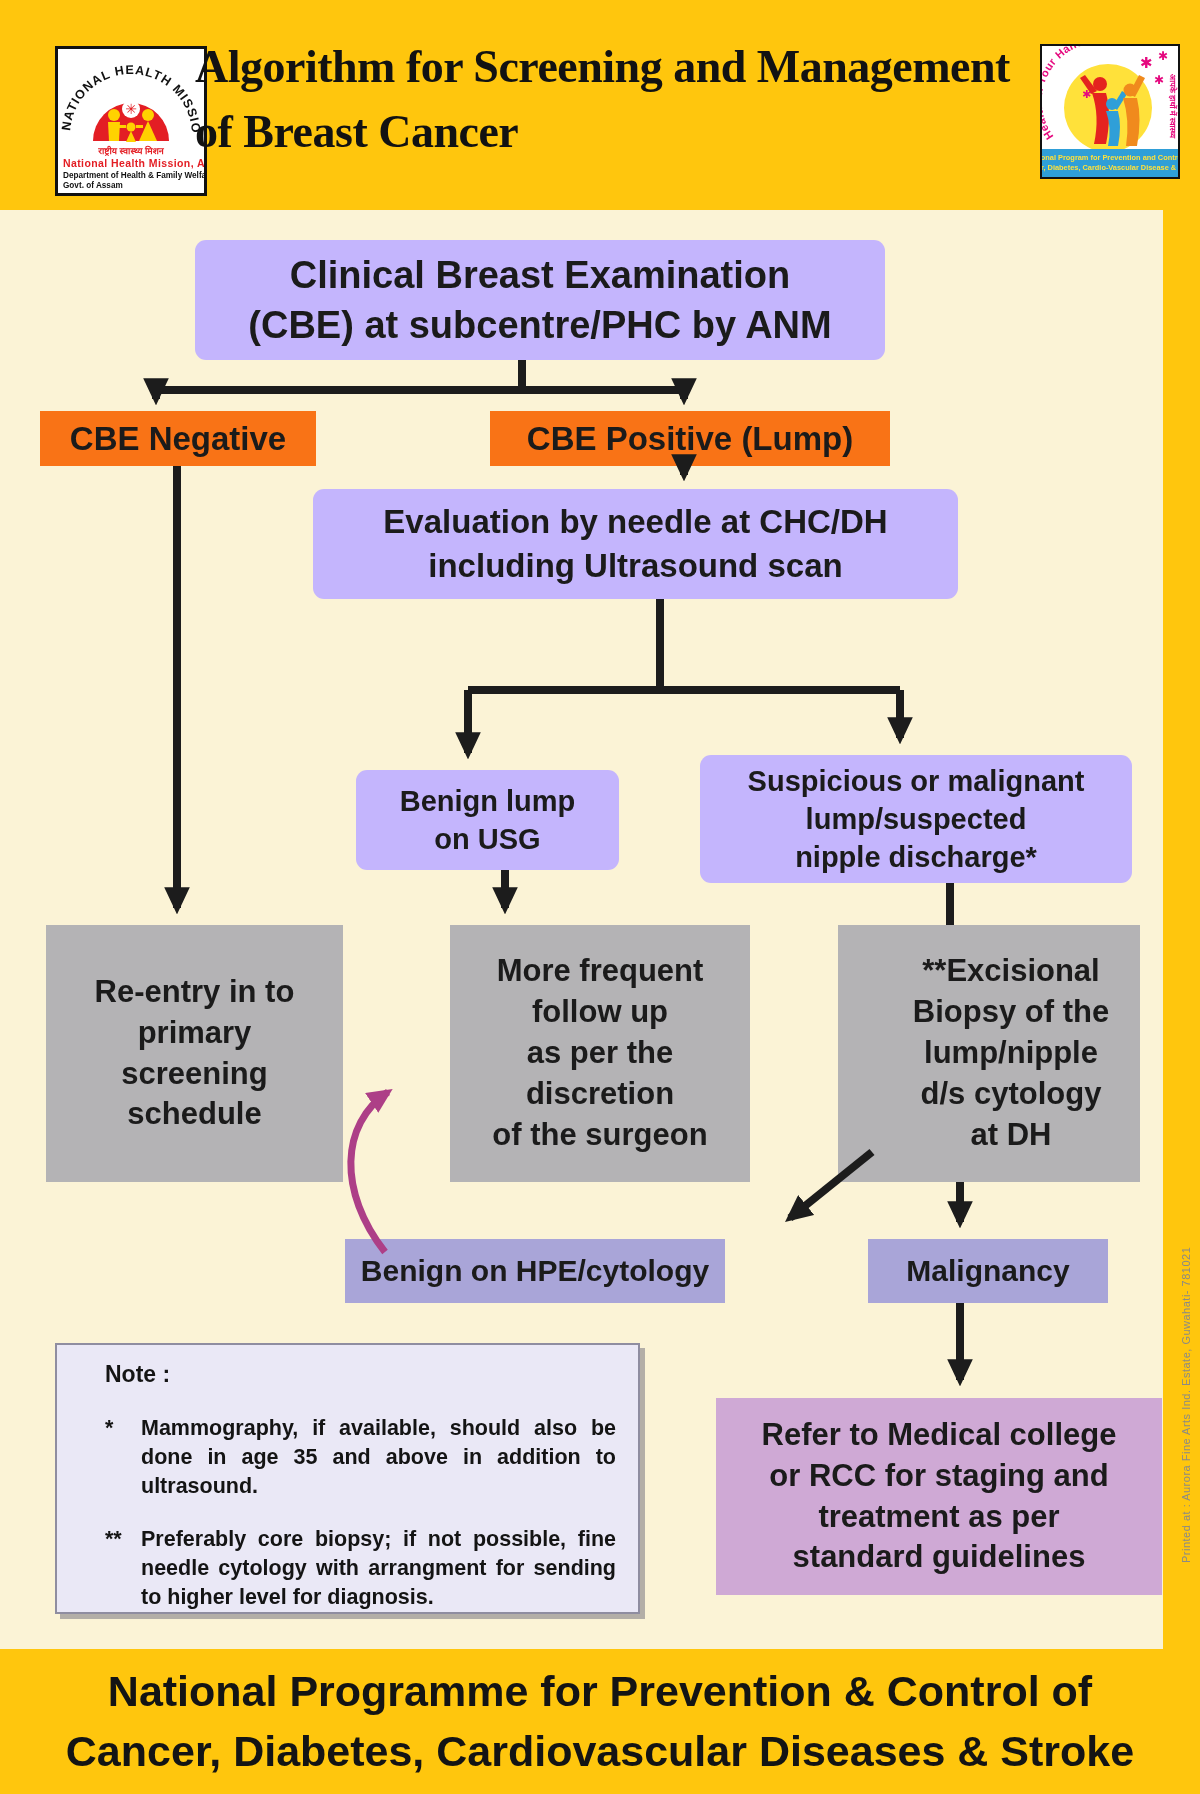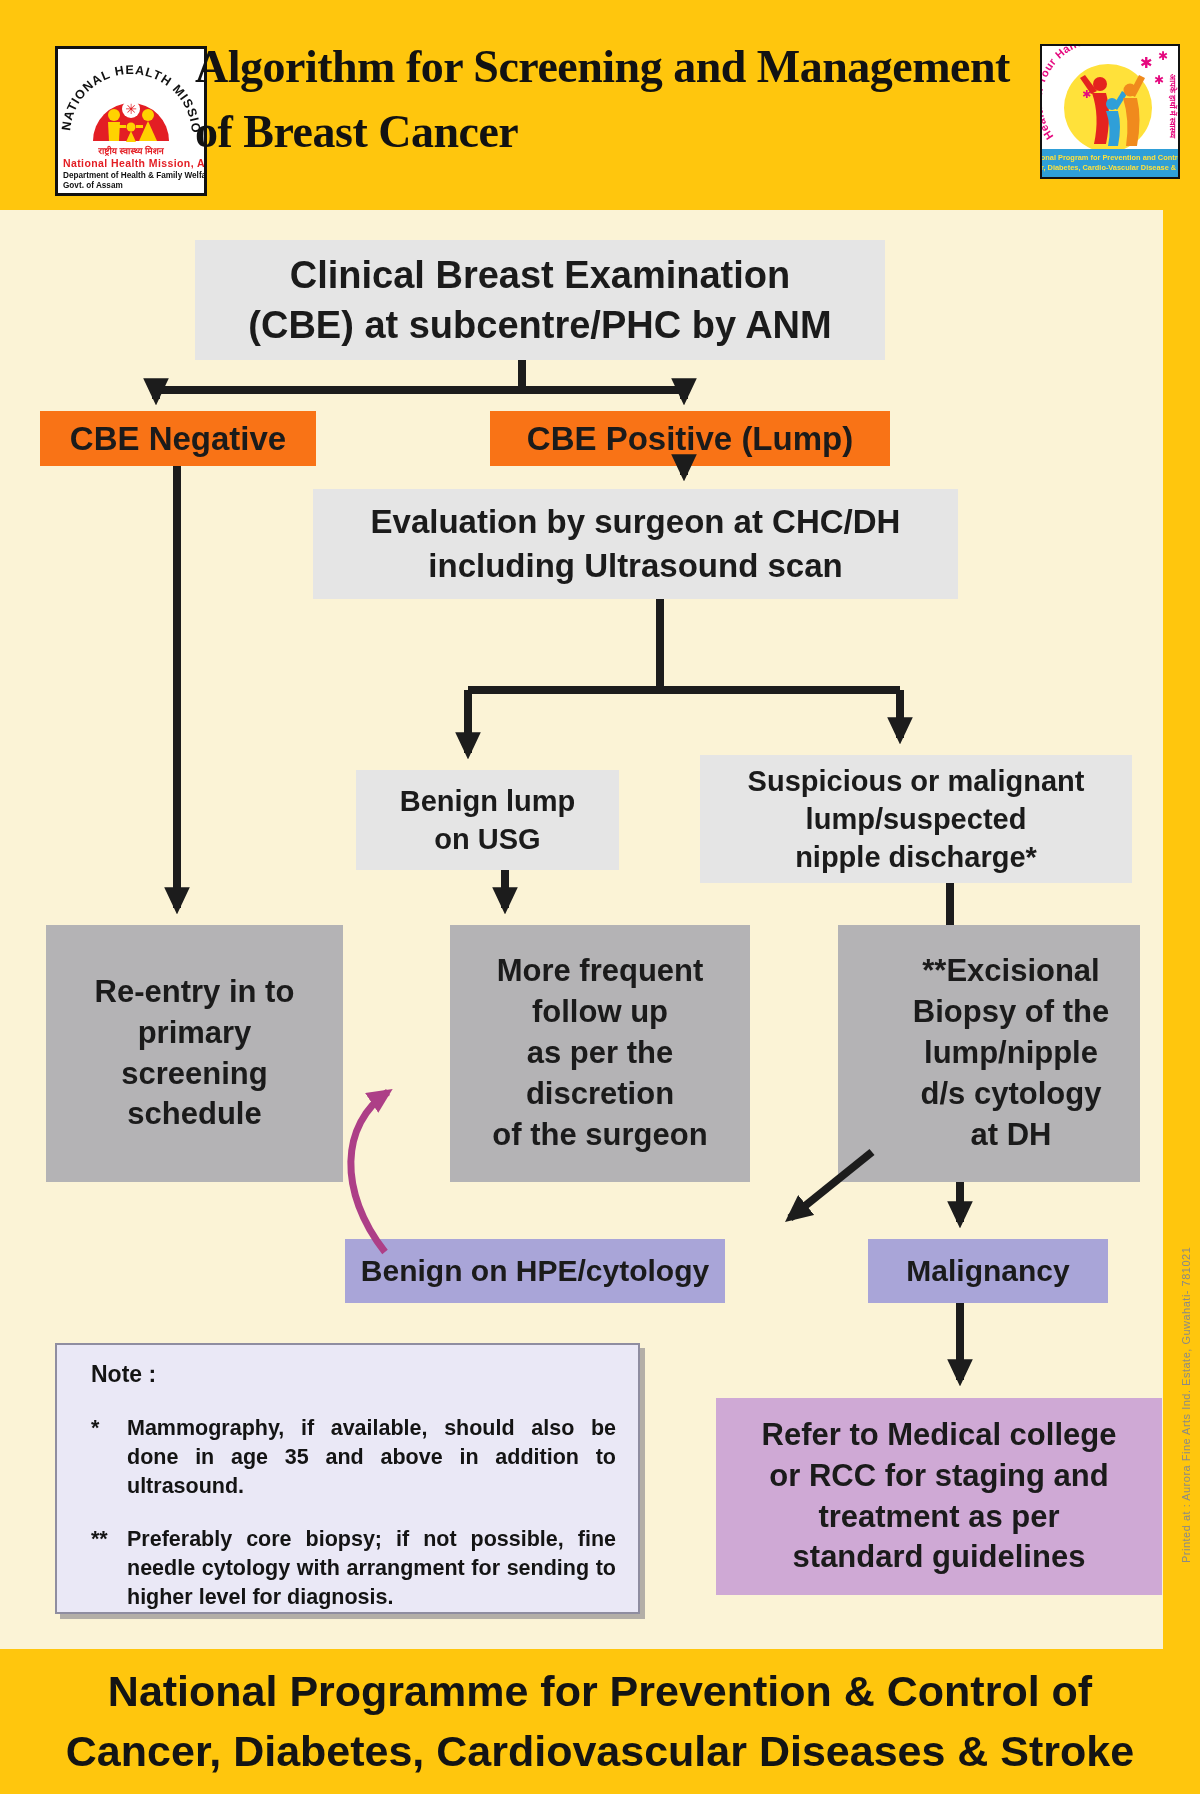--- a/index.html
+++ b/index.html
@@ -18,41 +18,41 @@
     font-size:46px;line-height:1.42;letter-spacing:-0.5px;}
   .logo-card{background:#ffffff;}
   .nhm-logo{left:55px;top:46px;width:152px;height:150px;border:3px solid #111;box-sizing:border-box;}
   .npcdcs-logo{left:1040px;top:44px;width:140px;height:135px;border:2px solid #111;box-sizing:border-box;}
   
   .canvas{left:0;top:210px;width:1163px;height:1440px;background:#FBF3D6;}
   
   .fbox{position:absolute;display:flex;align-items:center;justify-content:center;
     text-align:center;font-weight:bold;color:#1b1b1b;white-space:pre-line;
     box-sizing:border-box;line-height:1.32;}
-  .khaki{background:#e5e5e5;}
+  .khaki{background:#c4b5fd;border-radius:11px;}
   .orchid{background:#f97316;}
   .peri{background:#A9A5D8;}
   .gray{background:#B4B3B5;}
   .pinkl{background:#CFA9D5;}
   .box-cbe-exam{left:195px;top:240px;width:690px;height:120px;font-size:38px;}
   .box-cbe-negative{left:40px;top:411px;width:276px;height:55px;font-size:33px;}
   .box-cbe-positive{left:490px;top:411px;width:400px;height:55px;font-size:33px;}
   .box-evaluation{left:313px;top:489px;width:645px;height:110px;font-size:33px;}
   .box-benign-usg{left:356px;top:770px;width:263px;height:100px;font-size:29px;}
   .box-suspicious{left:700px;top:755px;width:432px;height:128px;font-size:29px;}
   .box-reentry{left:46px;top:925px;width:297px;height:257px;font-size:31px;}
   .box-followup{left:450px;top:925px;width:300px;height:257px;font-size:31px;}
   .box-excisional{left:838px;top:925px;width:302px;height:257px;font-size:31px;padding-left:44px;}
   .box-benign-hpe{left:345px;top:1239px;width:380px;height:64px;font-size:30px;}
   .box-malignancy{left:868px;top:1239px;width:240px;height:64px;font-size:30px;}
   .box-refer{left:716px;top:1398px;width:446px;height:197px;font-size:31px;}
   
   .note-box{left:55px;top:1343px;width:585px;height:271px;background:#EAE8F6;
     border:2px solid #8F8DA0;box-shadow:5px 5px 0 rgba(90,90,110,0.45);
-    box-sizing:border-box;padding:16px 22px 10px 34px;color:#141414;}
+    box-sizing:border-box;padding:16px 22px 10px 48px;color:#141414;}
   .note-title{font-weight:bold;font-size:23px;margin-bottom:26px;}
   .note-item{display:flex;gap:10px;font-weight:bold;font-size:21.5px;line-height:1.35;margin-bottom:24px;}
   .note-marker{flex:none;width:26px;}
   .note-text{text-align:justify;}
   
   .footer-band{left:0;top:1649px;width:1200px;height:145px;background:#FFC60D;
     display:flex;flex-direction:column;align-items:center;justify-content:center;
     font-weight:bold;font-size:43px;color:#141414;line-height:1.38;text-align:center;}
   
   .printed-at{right:4px;top:1190px;height:430px;width:16px;
@@ -135,21 +135,21 @@
     </svg>
   </div>
 </div>
 
 <div class="abs canvas"></div>
 
 <div class="fbox khaki  box-cbe-exam">Clinical Breast Examination
 (CBE) at subcentre/PHC by ANM</div>
 <div class="fbox orchid box-cbe-negative">CBE Negative</div>
 <div class="fbox orchid box-cbe-positive">CBE Positive (Lump)</div>
-<div class="fbox khaki  box-evaluation">Evaluation by surgeon at CHC/DH
+<div class="fbox khaki  box-evaluation">Evaluation by needle at CHC/DH
 including Ultrasound scan</div>
 <div class="fbox khaki  box-benign-usg">Benign lump
 on USG</div>
 <div class="fbox khaki  box-suspicious">Suspicious or malignant
 lump/suspected
 nipple discharge*</div>
 <div class="fbox gray   box-reentry">Re-entry in to
 primary
 screening
 schedule</div>

